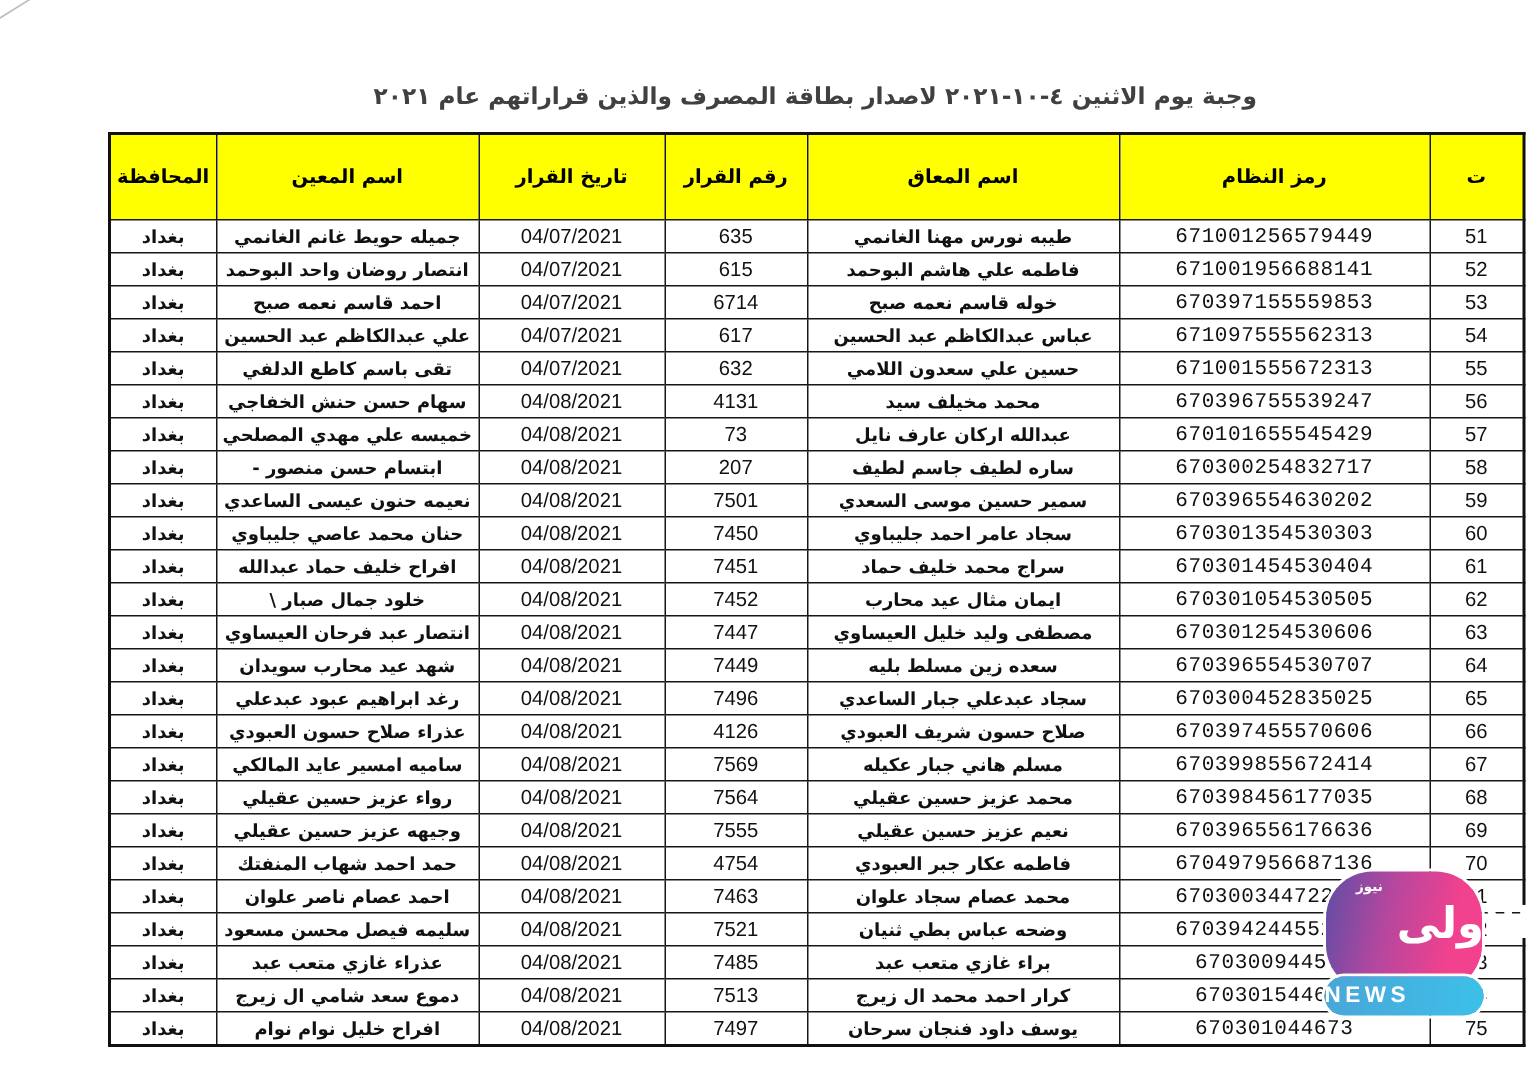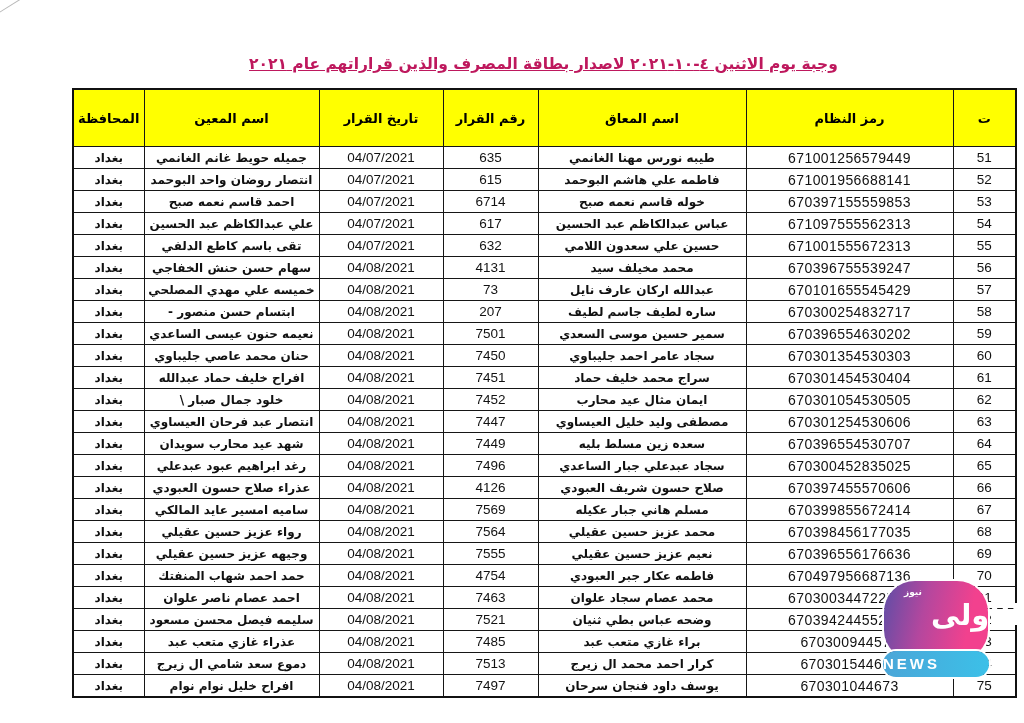--- a/index.html
+++ b/index.html
@@ -6,38 +6,38 @@
   body{
     width:1024px;height:723px;background:#ffffff;position:relative;overflow:hidden;
     font-family:"DejaVu Sans",sans-serif;color:#111;
   }
   .scan-line{
     position:absolute;left:-4px;top:14px;width:34px;height:1px;background:#b9b9b9;
     transform:rotate(-32deg);transform-origin:left center;
   }
   .doc-title{
     position:absolute;left:72px;top:55px;width:943px;text-align:center;direction:rtl;
-    font-size:15.5px;font-weight:bold;color:#be185d;letter-spacing:0.2px;white-space:nowrap;text-decoration:underline;
+    font-size:15.5px;font-weight:bold;color:#404040;letter-spacing:0.2px;white-space:nowrap;
   }
   table.main{
     position:absolute;left:72px;top:88px;width:943px;direction:rtl;
     border-collapse:collapse;table-layout:fixed;background:#fff;
   }
   table.main, table.main th, table.main td{border:1px solid #161616;}
   table.main{border:2px solid #111;}
   th{
     background:#ffff00;height:24px;font-size:13px;font-weight:bold;color:#000;
     padding:16px 2px;overflow:hidden;white-space:nowrap;
   }
   td{
     height:21px;text-align:center;vertical-align:middle;padding:0 2px;
     overflow:hidden;white-space:nowrap;background:#fff;
   }
   td.c-no{font-family:"Liberation Sans","DejaVu Sans",sans-serif;font-size:13.5px;}
-  td.c-system_code{font-family:Liberation Sans, sans-serif;font-size:14px;letter-spacing:0.4px;}
+  td.c-system_code{font-family:Liberation Mono, monospace;font-size:14px;letter-spacing:0.4px;}
   td.c-disabled_name,td.c-appointee_name{font-size:12px;font-weight:bold;}
   td.c-decision_no,td.c-decision_date{font-family:"Liberation Sans","DejaVu Sans",sans-serif;font-size:13.5px;}
   td.c-governorate{font-size:12px;font-weight:bold;}
   
   .logo-square{
     position:absolute;left:884px;top:581px;width:104px;height:80px;border-radius:31px;
     background:linear-gradient(102deg,#5e4da6 0%,#b4479e 38%,#f2418e 78%,#f2418e 100%);
     box-shadow:0 0 0 2px #ffffff;
   }
   .logo-small{

